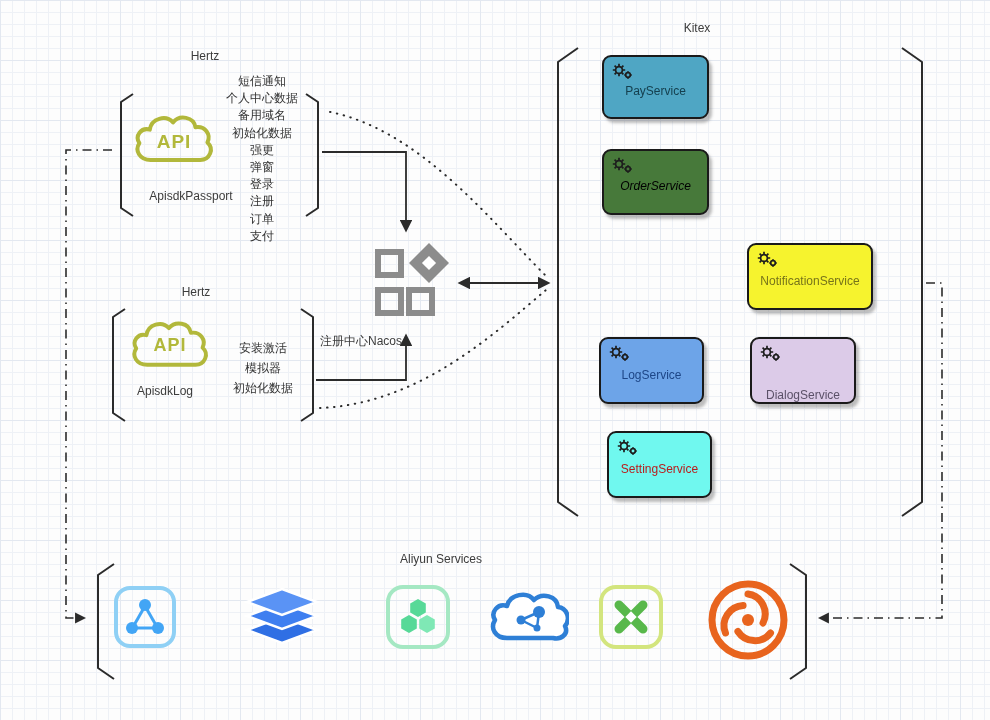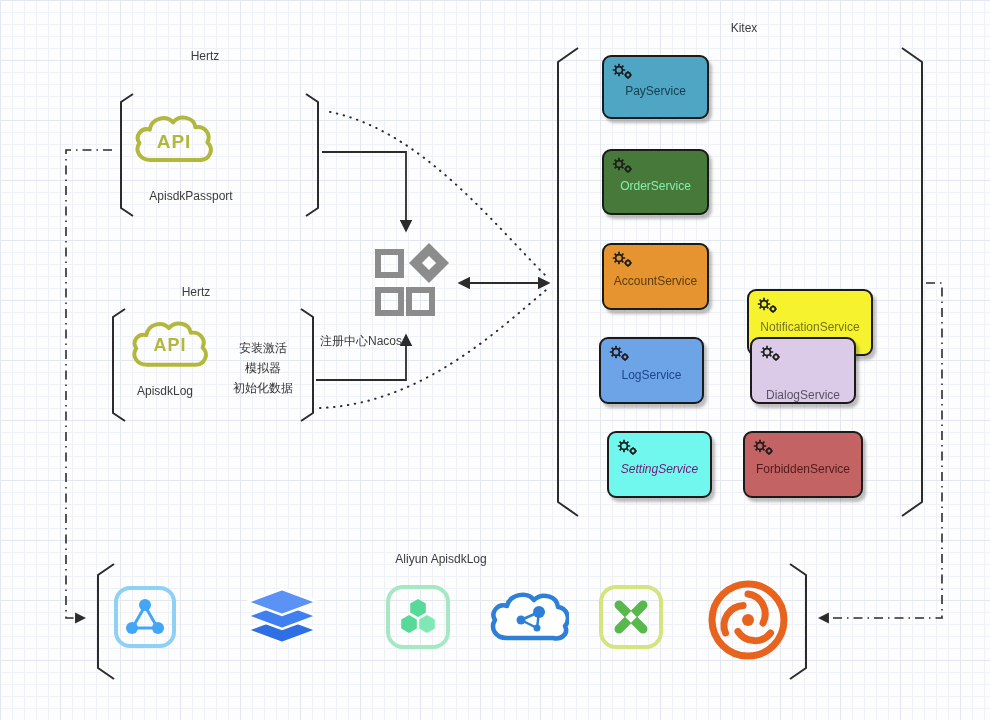--- a/index.html
+++ b/index.html
@@ -89,53 +89,59 @@
 
     <g fill="none" stroke="#2b2b2b" stroke-width="1.6" stroke-dasharray="9 5 1.5 5">
       <path d="M112,150 L66,150 L66,618 L84,618" marker-end="url(#arr)"></path>
       <path d="M926,283 L942,283 L942,618 L820,618" marker-end="url(#arr)"></path>
     </g>
   </svg>
 
   <div class="label" style="left:205px;top:49px;">Hertz</div>
   <div class="api-text" style="left: 174px; top: 131px; color: rgb(178, 184, 59);">API</div>
   <div class="label" style="left:171px;top:189px;margin-left:20px;">ApisdkPassport</div>
+  <div class="feature-list pf" style="left:262px;top:73px;">
+    <span>短信通知</span>
+    <span>个人中心数据</span>
+    <span>备用域名</span>
+    <span>初始化数据</span>
+    <span>强更</span>
+    <span>弹窗</span>
+    <span>登录</span>
+    <span>注册</span>
+    <span>订单</span>
+    <span>支付</span>
+  </div>
 
   <div class="label" style="left:196px;top:285px;">Hertz</div>
   <div class="api-text" style="left: 170px; top: 335px; font-size: 18px; color: rgb(178, 184, 59);">API</div>
   <div class="label" style="left:165px;top:384px;text-align:center;">ApisdkLog</div>
   <div class="feature-list lf" style="left:263px;top:338px;">
     <span>安装激活</span>
     <span>模拟器</span>
     <span>初始化数据</span>
   </div>
 
   <div class="label" style="left:361px;top:333px;">注册中心Nacos</div>
 
-  <div class="label" style="left:744px;top:21px;">Kitex</div>
+  <div class="label" style="left:697px;top:21px;">Kitex</div>
 
   <div class="svc" style="left: 602px; top: 55px; width: 103px; height: 60px; background-color: rgb(79, 166, 196);">
     <svg class="gear">
         <use href="#gear-sym"></use>
       </svg>
     <span class="svc-label" style="color: rgb(21, 64, 79);">PayService</span>
   </div>
   <div class="svc" style="left: 602px; top: 149px; width: 103px; height: 62px; background-color: rgb(71, 121, 58);">
     <svg class="gear">
         <use href="#gear-sym"></use>
       </svg>
-    <span class="svc-label" style="color: #86efac;">OrderService</span>
-  </div>
-  <div class="svc" style="left: 602px; top: 243px; width: 103px; height: 63px; background-color: rgb(229, 148, 47);">
-    <svg class="gear">
-        <use href="#gear-sym"></use>
-      </svg>
-    <span class="svc-label" style="color: rgb(95, 60, 10);">AccountService</span>
-  </div>
-  <div class="svc" style="left: 747px; top: 243px; width: 122px; height: 63px; background-color: rgb(246, 243, 46); margin-top: 46px;">
+    <span class="svc-label" style="color: #000000; font-style: italic;">OrderService</span>
+  </div>
+  <div class="svc" style="left: 747px; top: 243px; width: 122px; height: 63px; background-color: rgb(246, 243, 46);">
     <svg class="gear">
         <use href="#gear-sym"></use>
       </svg>
     <span class="svc-label" style="color: rgb(119, 116, 26);">NotificationService</span>
   </div>
   <div class="svc" style="left: 599px; top: 337px; width: 101px; height: 63px; background-color: rgb(109, 164, 232);">
     <svg class="gear">
         <use href="#gear-sym"></use>
       </svg>
     <span class="svc-label" style="color: rgb(29, 70, 135);">LogService</span>
@@ -143,30 +149,24 @@
   <div class="svc" style="left: 750px; top: 337px; width: 102px; height: 63px; background-color: rgb(220, 203, 232); align-items: flex-end;">
     <svg class="gear">
         <use href="#gear-sym"></use>
       </svg>
     <span class="svc-label" style="color: rgb(91, 81, 104);">DialogService</span>
   </div>
   <div class="svc" style="left: 607px; top: 431px; width: 101px; height: 63px; background-color: rgb(112, 248, 239);">
     <svg class="gear">
         <use href="#gear-sym"></use>
       </svg>
-    <span class="svc-label" style="color: #701a75; font-style: italic;">SettingService</span>
-  </div>
-  <div class="svc" style="left: 743px; top: 431px; width: 116px; height: 63px; background-color: rgb(196, 99, 99);">
-    <svg class="gear">
-        <use href="#gear-sym"></use>
-      </svg>
-    <span class="svc-label" style="color: rgb(80, 28, 28);">ForbiddenService</span>
-  </div>
-
-  <div class="label" style="left:441px;top:552px;">Aliyun ApisdkLog</div>
+    <span class="svc-label" style="color: #b91c1c;">SettingService</span>
+  </div>
+
+  <div class="label" style="left:441px;top:552px;">Aliyun Services</div>
 
   <div class="acon" style="left:113px;top:585px;">
     <svg width="64" height="64" viewBox="0 0 64 64">
       <rect x="3" y="3" width="58" height="58" rx="14" fill="none" stroke="#8fd0f5" stroke-width="4"></rect>
       <g stroke="#42a5f5" stroke-width="3">
         <line x1="32" y1="21" x2="20" y2="42"></line>
         <line x1="32" y1="21" x2="44" y2="42"></line>
         <line x1="20" y1="43" x2="44" y2="43"></line>
       </g>
       <circle cx="32" cy="20" r="6" fill="#42a5f5"></circle>

